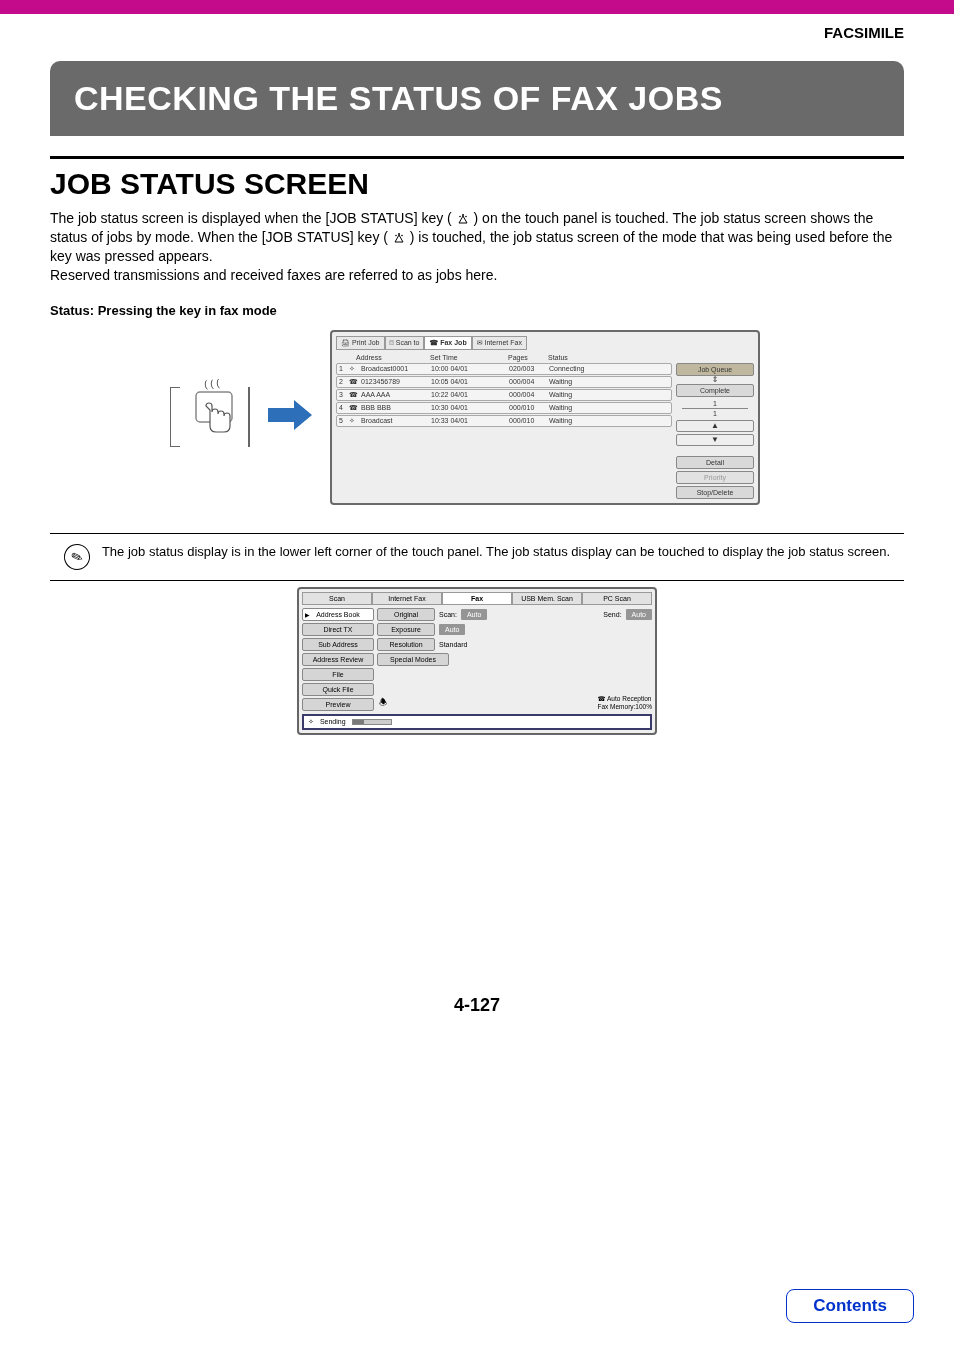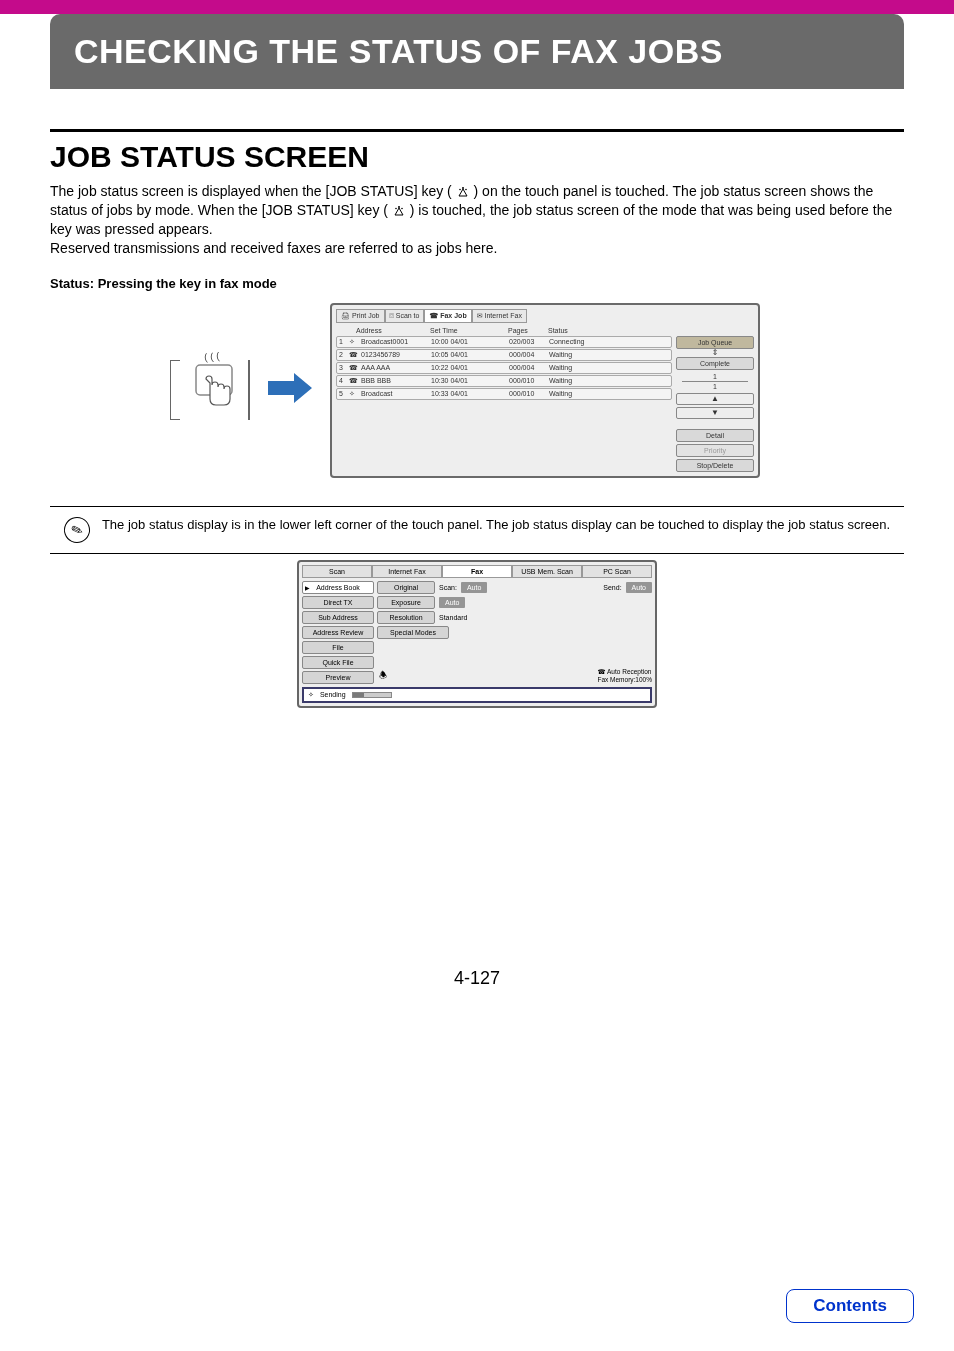--- a/index.html
+++ b/index.html
@@ -11,21 +11,21 @@
     width: 954px;
   }
   .magenta-bar { background: #c40b8b; height: 14px; width: 100%; }
   .page-pad { padding: 0 50px 40px 50px; }
   .top-right-label { text-align: right; font-weight: bold; font-size: 15px; margin: 10px 0 20px 0; }
   .title-block {
     background: #6a6a6a;
     color: #fff;
     border-radius: 10px 10px 0 0;
     padding: 18px 24px;
-    margin-bottom: 40px;
+    margin-bottom: 20px;
   }
   .title-block h1 { margin: 0; font-size: 34px; font-weight: bold; letter-spacing: 0.5px; }
   .intro { font-size: 14px; margin-bottom: 36px; }
   .thick-rule { border: none; border-top: 3px solid #000; margin: 0 0 8px 0; }
   h2.section { font-size: 30px; font-weight: bold; margin: 0 0 8px 0; }
   .body-text { font-size: 14px; line-height: 1.35; margin-bottom: 18px; margin-top: 8px; }
   .example-label { font-size: 13px; font-weight: bold; margin-bottom: 12px; }
 
   
   .diagram-row { display: flex; align-items: center; gap: 18px; margin-bottom: 28px; }
@@ -134,41 +134,42 @@
     background:#fff;
     padding:2px 4px;
     display:flex; align-items:center; gap:6px;
     font-size:7px;
   }
   .fx-bar { flex-shrink:0; width:40px; height:6px; background:#ccc; border:1px solid #888;}
   .fx-bar .fill{ width:30%; height:100%; background:#7a7a7a;}
   .speaker-ic { font-size:9px;}
 
   
-  .page-num { text-align:center; font-weight:normal; font-size:18px; margin-top:260px;}
+  .page-num { text-align:center; font-weight:bold; font-size:18px; margin-top:260px;}
   .contents-btn {
     position: fixed;
     right: 40px;
     bottom: 28px;
     border: 1.5px solid #0033cc;
     color: #0033cc;
     border-radius: 8px;
     padding: 6px 26px;
     font-weight: bold;
     font-size: 17px;
     background:#fff;
   }
 </style>
 </head>
 <body>
 
 <div class="magenta-bar"></div>
 
 <div class="page-pad">
 
+  <div class="top-right-label">FACSIMILE</div>
 
   <div class="title-block">
     <h1>CHECKING THE STATUS OF FAX JOBS</h1>
   </div>
 
 
   <hr class="thick-rule">
   <h2 class="section">JOB STATUS SCREEN</h2>
 
   <div class="body-text">

